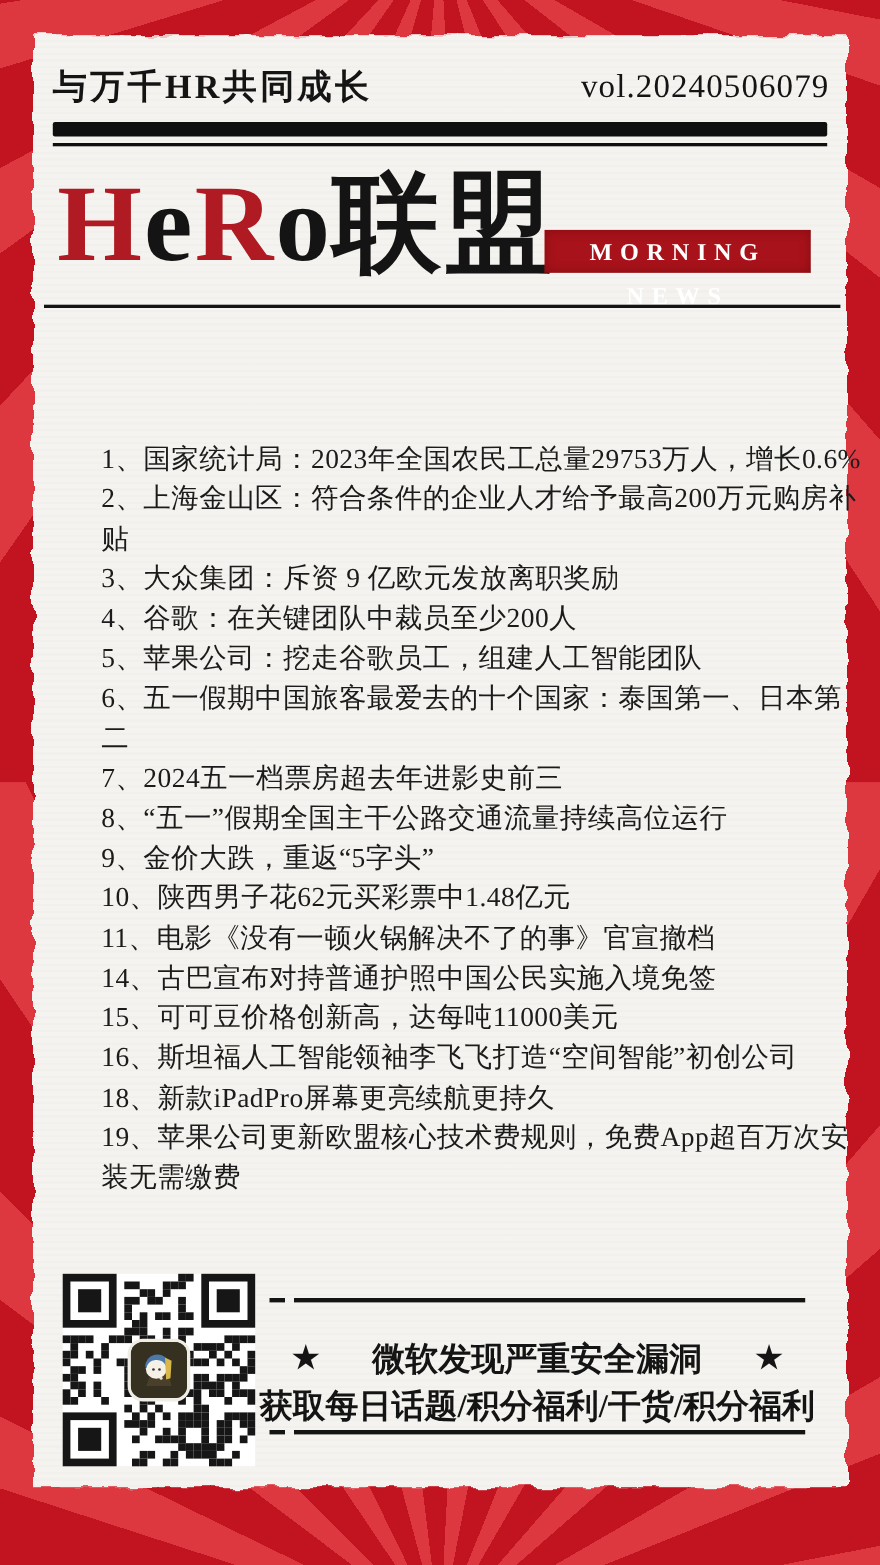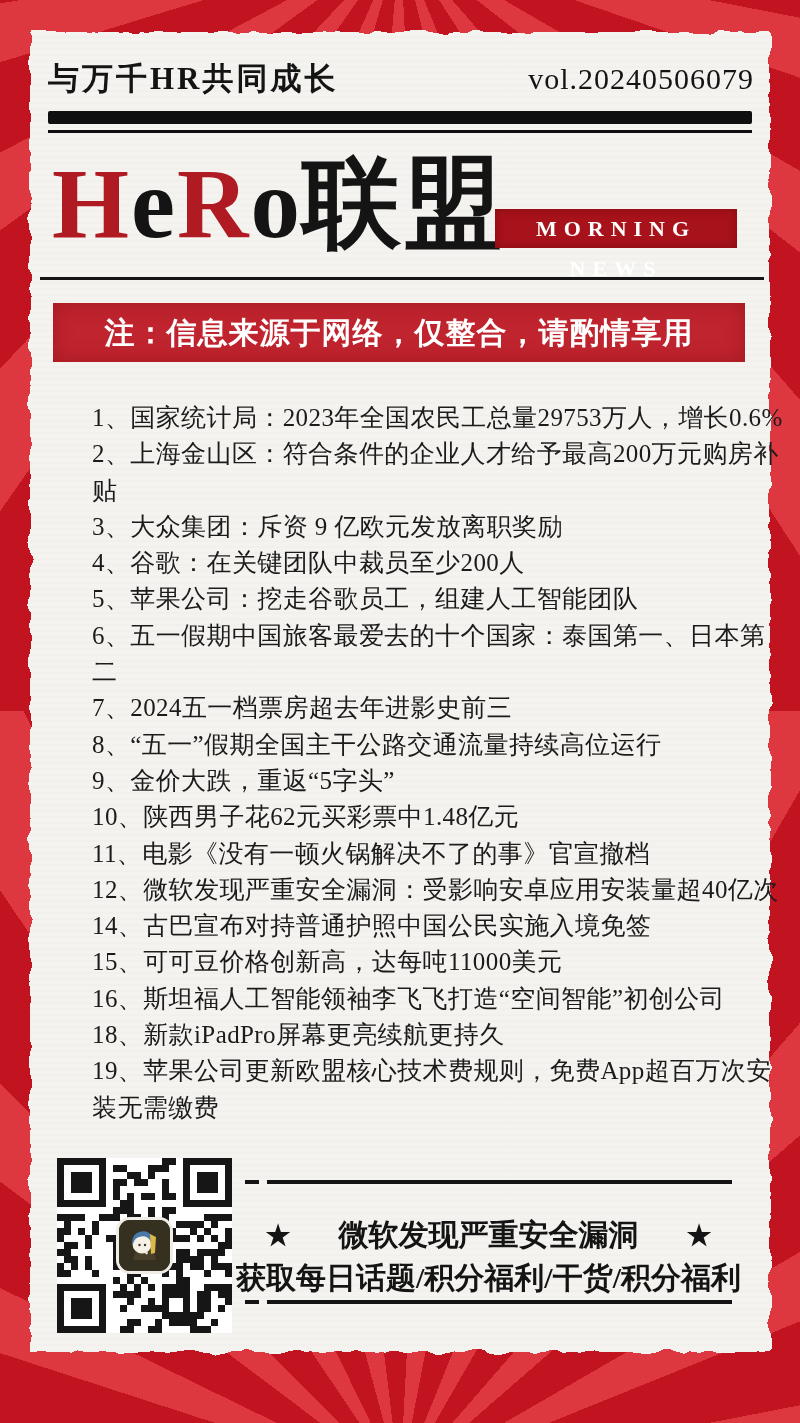--- a/index.html
+++ b/index.html
@@ -102,35 +102,33 @@
   <div class="tagline">与万千HR共同成长</div>
   <div class="volume">vol.20240506079</div>
   <div class="rule-thick"></div>
   <div class="rule-thin"></div>
 
   <div class="brand"><span class="red">H</span><span>e</span><span class="red">R</span><span>o</span><span>联盟</span></div>
 
   <div class="badge">MORNING NEWS</div>
   <div class="divider"></div>
 
-  <div class="banner">注：信息来源于网络，仅整合，请酌情享用</div>
 
   <div class="news">
     <div class="row">1、国家统计局：2023年全国农民工总量29753万人，增长0.6%</div>
     <div class="row">2、上海金山区：符合条件的企业人才给予最高200万元购房补贴</div>
     <div class="row">3、大众集团：斥资 9 亿欧元发放离职奖励</div>
     <div class="row">4、谷歌：在关键团队中裁员至少200人</div>
     <div class="row">5、苹果公司：挖走谷歌员工，组建人工智能团队</div>
     <div class="row">6、五一假期中国旅客最爱去的十个国家：泰国第一、日本第二</div>
     <div class="row">7、2024五一档票房超去年进影史前三</div>
     <div class="row">8、“五一”假期全国主干公路交通流量持续高位运行</div>
     <div class="row">9、金价大跌，重返“5字头”</div>
     <div class="row">10、陕西男子花62元买彩票中1.48亿元</div>
     <div class="row">11、电影《没有一顿火锅解决不了的事》官宣撤档</div>
-    <div class="row">12、微软发现严重安全漏洞：受影响安卓应用安装量超40亿次</div>
     <div class="row">14、古巴宣布对持普通护照中国公民实施入境免签</div>
     <div class="row">15、可可豆价格创新高，达每吨11000美元</div>
     <div class="row">16、斯坦福人工智能领袖李飞飞打造“空间智能”初创公司</div>
     <div class="row">18、新款iPadPro屏幕更亮续航更持久</div>
     <div class="row">19、苹果公司更新欧盟核心技术费规则，免费App超百万次安装无需缴费</div>
   </div>
 
   <div class="qr" id="qr">
     <div class="finder tl"></div>
     <div class="finder tr"></div>

